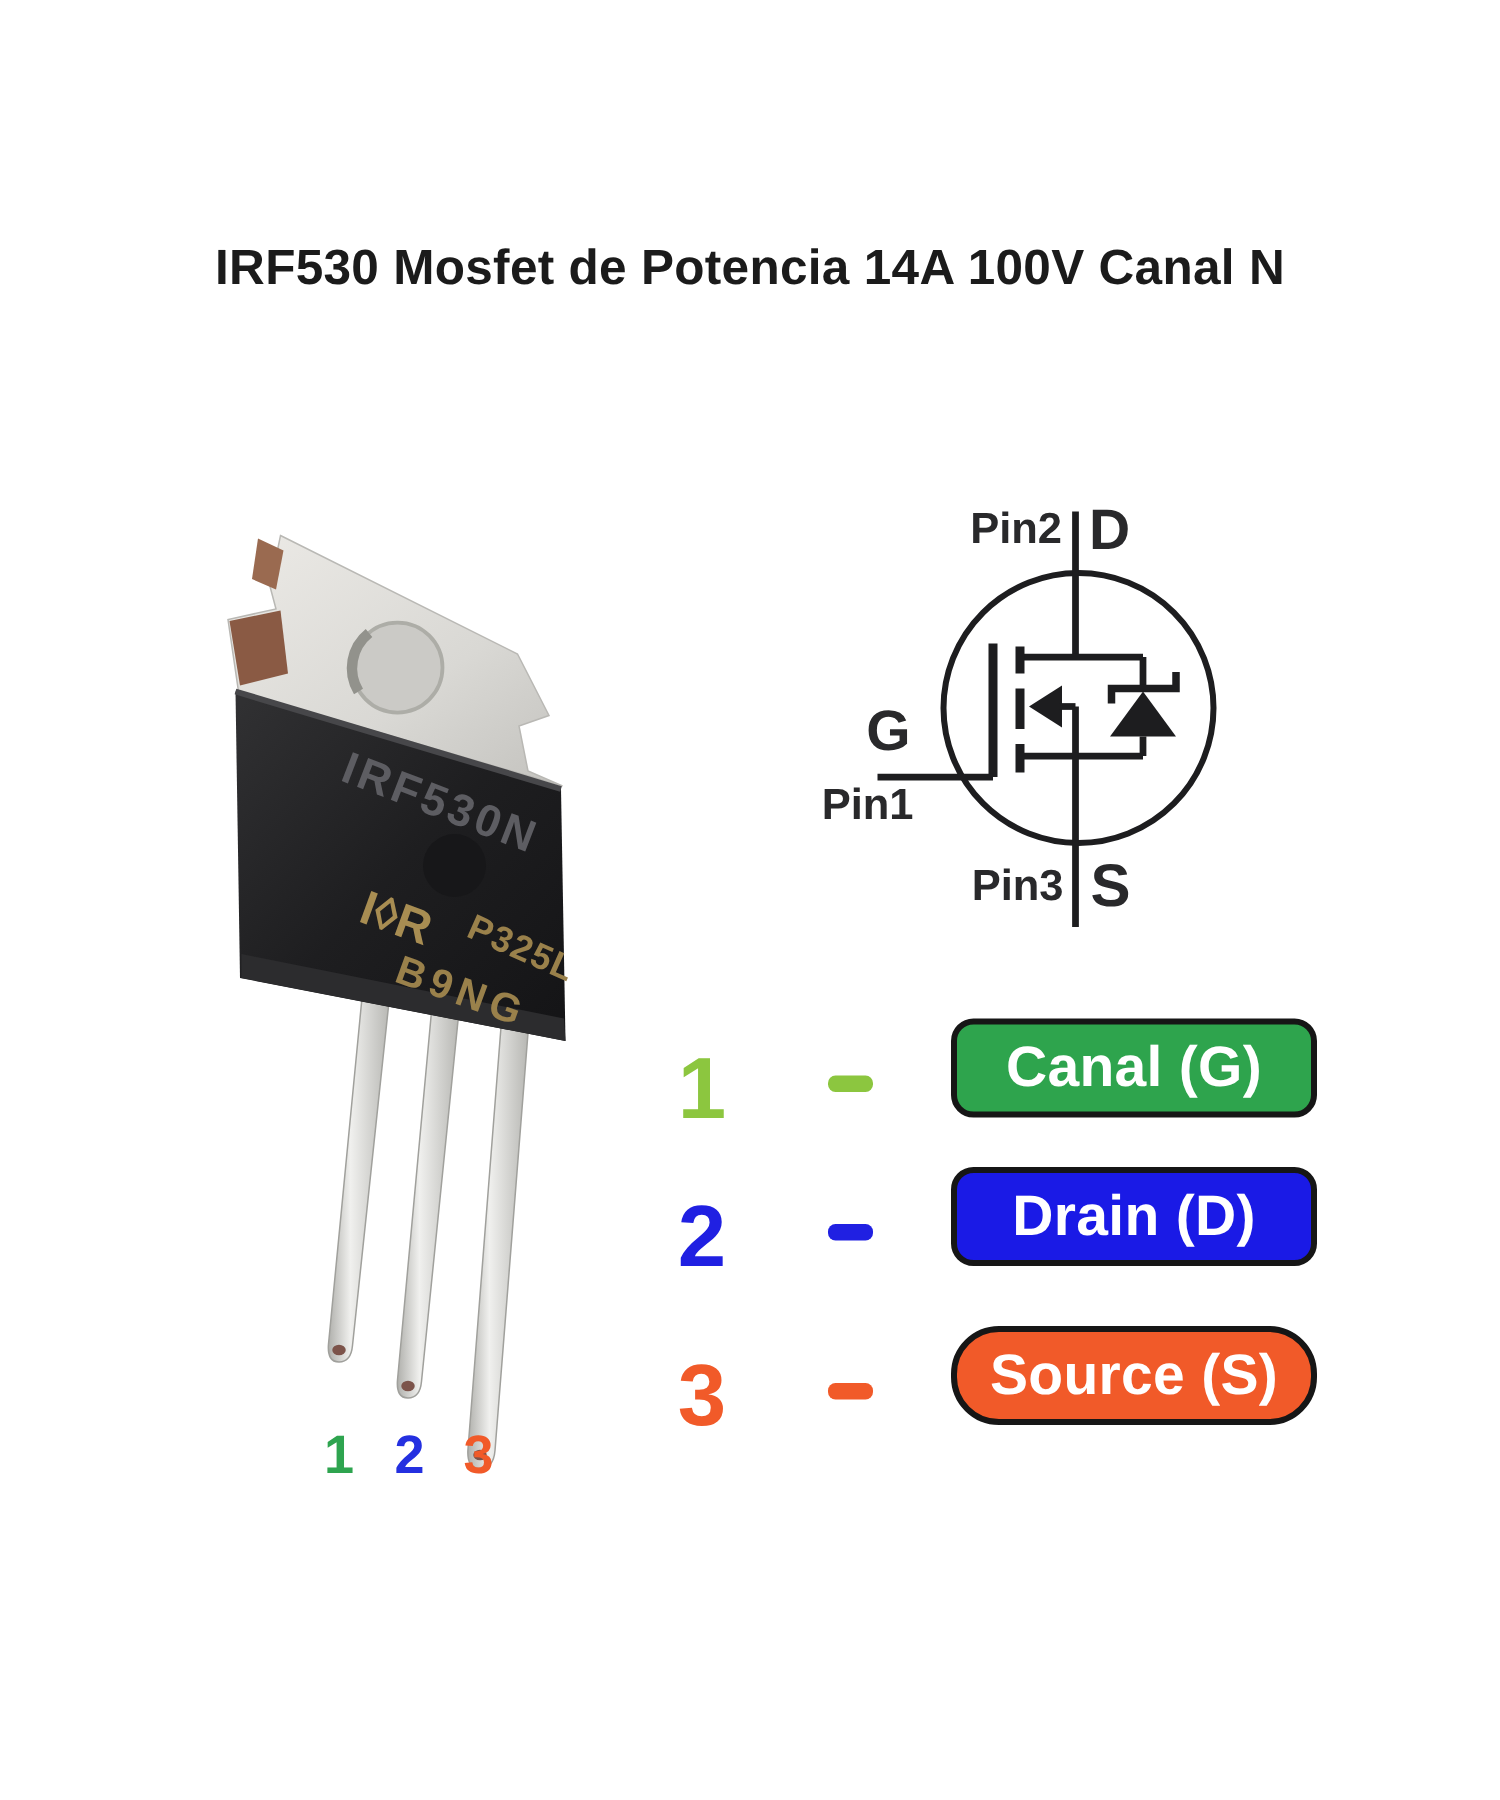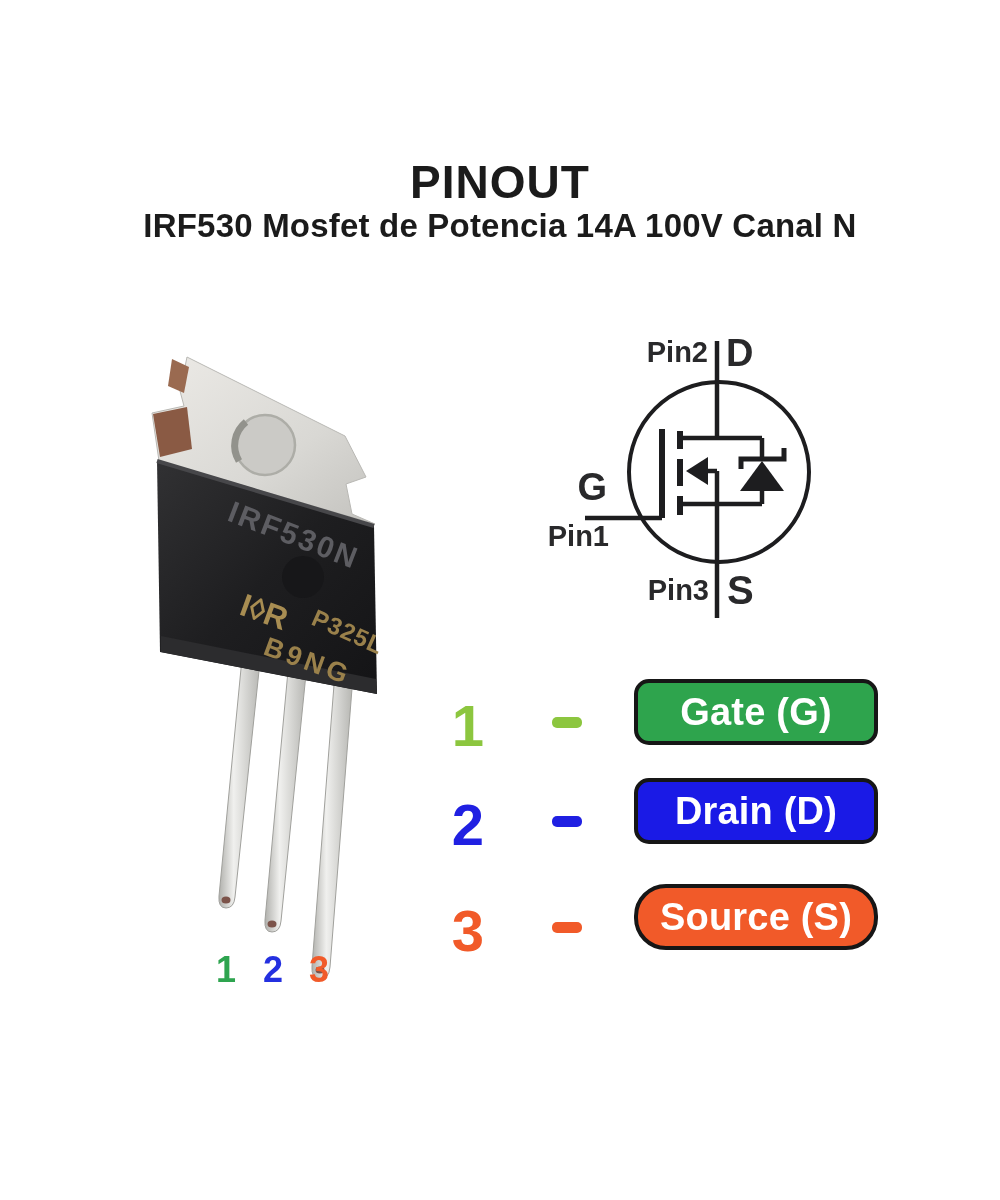--- a/index.html
+++ b/index.html
@@ -45,21 +45,20 @@
     color:#ffffff;font-size:38px;font-weight:800;letter-spacing:.2px;
   }
   .r1 .ln{color:#8CC63F;} .r1 .dash{background:#8CC63F;} .r1 .badge{background:#2EA44D;}
   .r2 .ln{color:#2020E2;} .r2 .dash{background:#2020E2;} .r2 .badge{background:#1A1AE6;text-align:right;}
   .r3 .ln{color:#F15A29;} .r3 .dash{background:#F15A29;} .r3 .badge{background:#F15A29;border-radius:32px;}
 </style>
 </head>
 <body>
 
 <div class="header">
-  <h1>PINOUT</h1>
   <h2>IRF530 Mosfet de Potencia 14A 100V Canal N</h2>
 </div>
 
 <svg class="photo-svg" width="320" height="660" viewBox="120 340 320 660" xmlns="http://www.w3.org/2000/svg">
   <defs>
     <linearGradient id="tabGrad" x1="0" y1="0" x2="1" y2="1">
       <stop offset="0" stop-color="#eceae6"></stop>
       <stop offset="0.6" stop-color="#d9d8d4"></stop>
       <stop offset="1" stop-color="#c3c2be"></stop>
     </linearGradient>
@@ -141,21 +140,21 @@
   <text x="726" y="366" font-size="38">D</text>
   <text x="607" y="500" text-anchor="end" font-size="38">G</text>
   <text x="609" y="546" text-anchor="end" font-size="29">Pin1</text>
   <text x="709" y="600" text-anchor="end" font-size="29">Pin3</text>
   <text x="727" y="604" font-size="40">S</text>
 </svg>
 
 <div class="legend-row r1">
   <span class="ln">1</span>
   <span class="dash"></span>
-  <span class="badge">Gate (G)</span>
+  <span class="badge">Canal (G)</span>
 </div>
 <div class="legend-row r2">
   <span class="ln">2</span>
   <span class="dash"></span>
   <span class="badge">Drain (D)</span>
 </div>
 <div class="legend-row r3">
   <span class="ln">3</span>
   <span class="dash"></span>
   <span class="badge">Source (S)</span>

